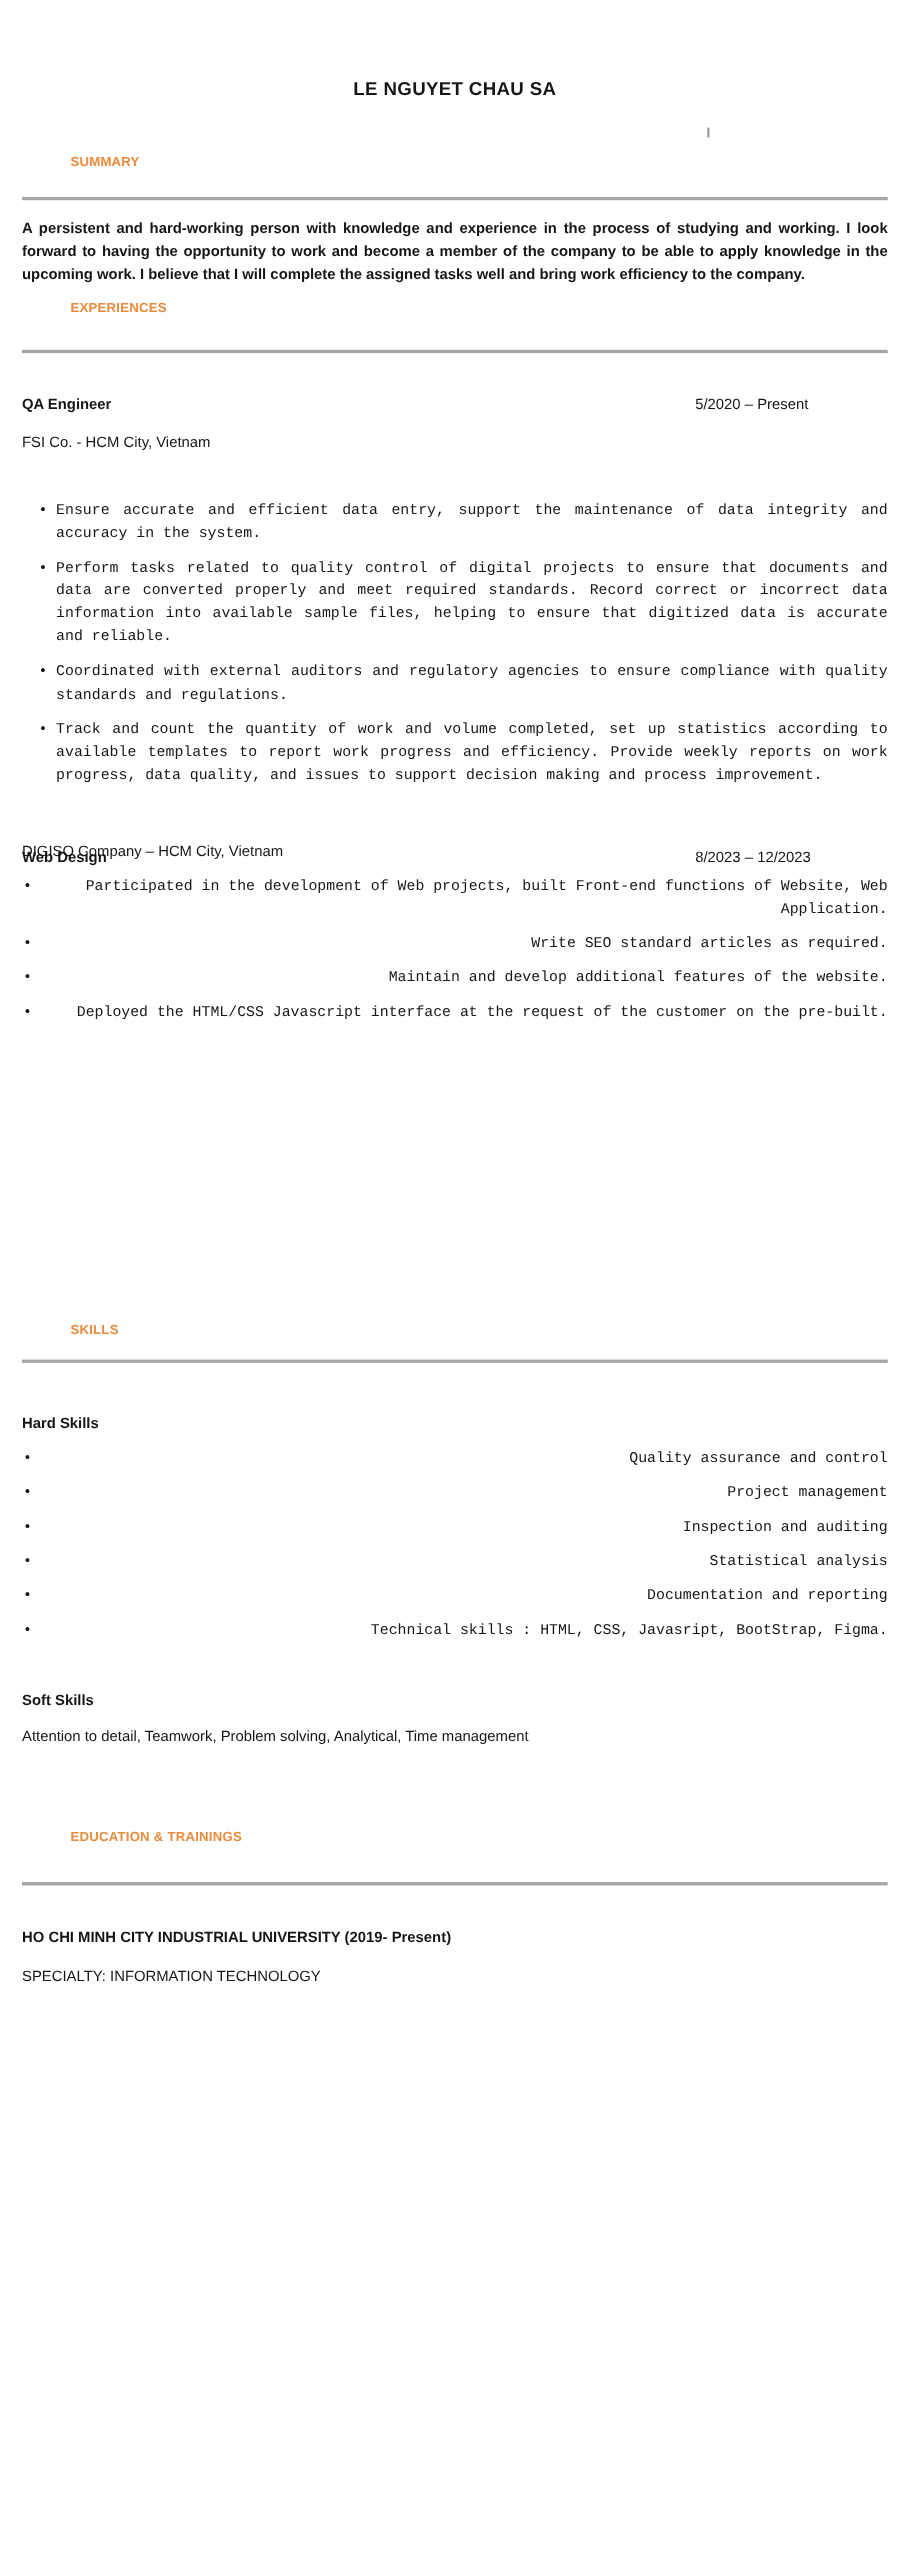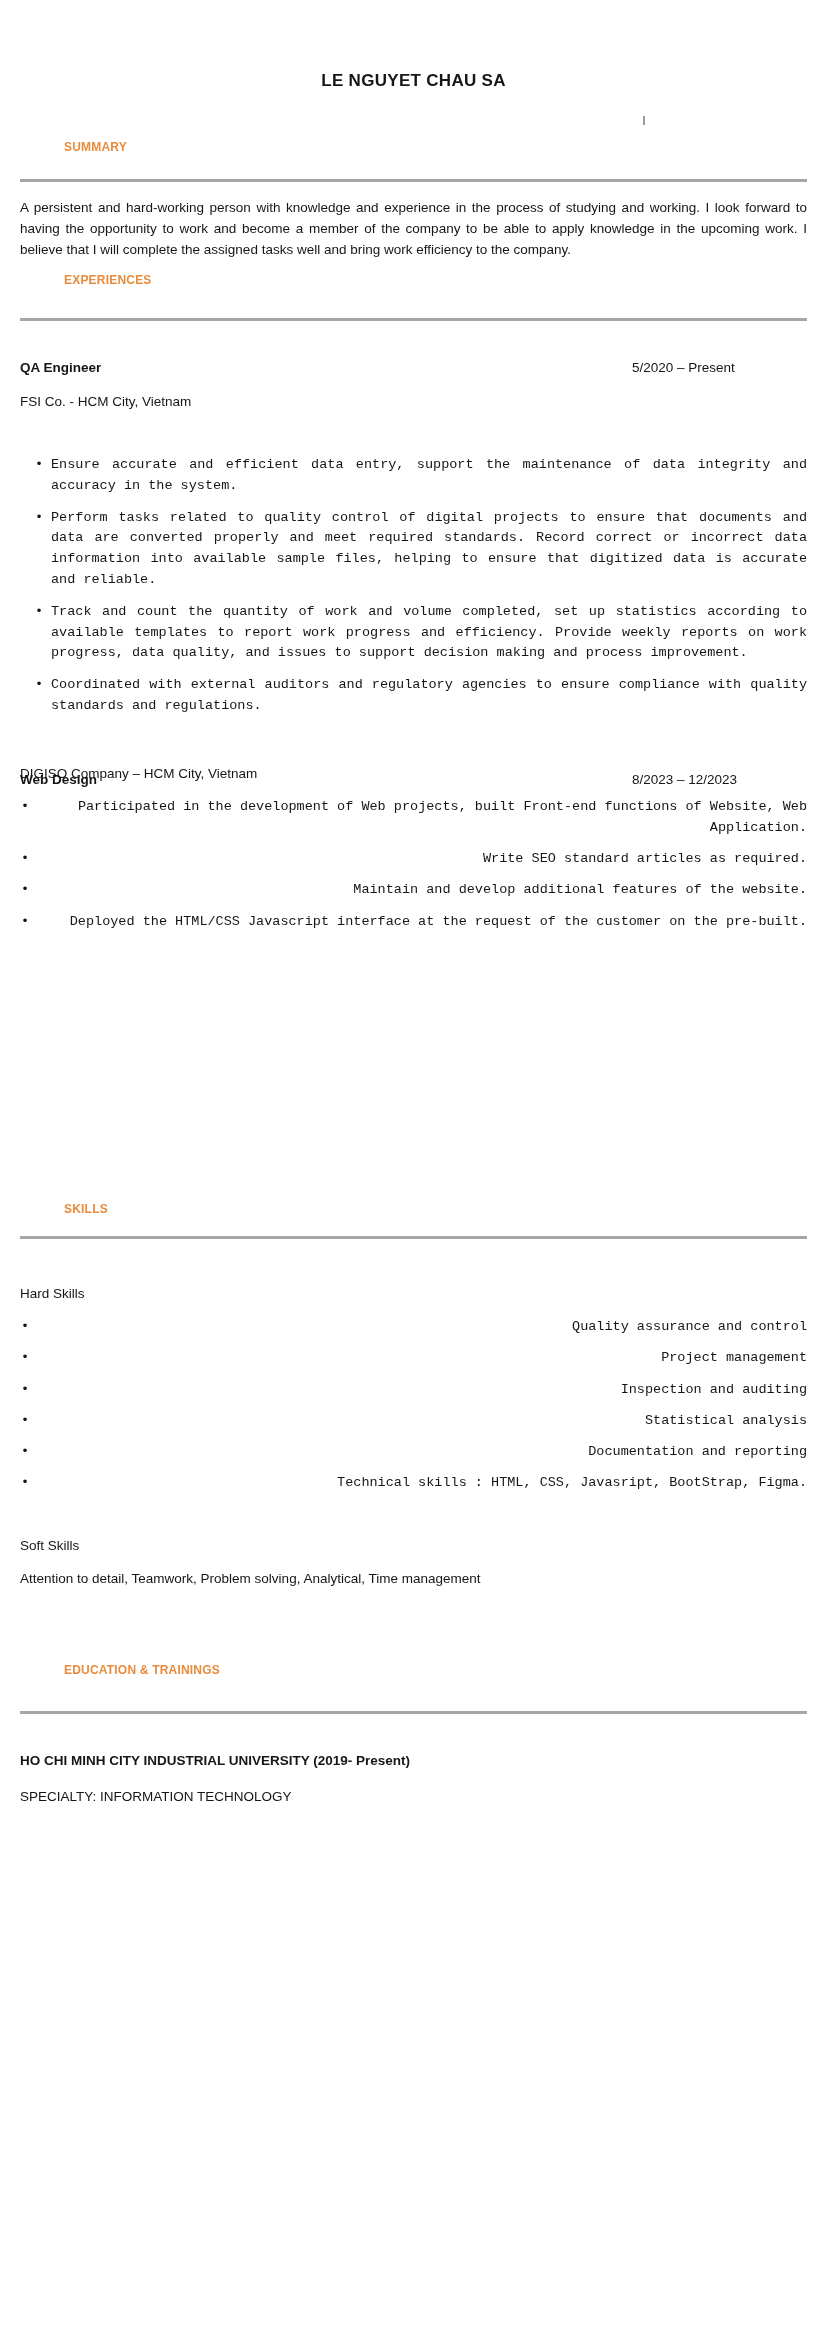--- a/index.html
+++ b/index.html
@@ -43,21 +43,21 @@
     letter-spacing:0.2px;
     margin-left:44px;
   }
   .rule{
     height:3px;
     background:var(--rule);
   }
   .body-text{
     line-height:20.8px;
   }
-  .justify{text-align:justify;}
+  .justify{text-align:justify;font-weight:bold;}
   .job-row{height:20px;}
   .job-role{font-weight:bold;display:inline-block;}
   .job-dates{position:absolute;left:612px;top:0;font-weight:normal;white-space:nowrap;}
   ul.bullets{list-style:none;}
   ul.bullets li{
     position:relative;
     line-height:20.8px;
     font-family:Liberation Mono, monospace;
   }
   ul.bullets-wide li{            
@@ -75,21 +75,21 @@
     padding-left:18px;
     margin-bottom:10.5px;
     text-align:right;
   }
   ul.bullets-narrow li::before{
     content:"\2022";
     position:absolute;
     left:1px;
     top:0;
   }
-  .subhead{font-weight:normal;}
+  .subhead{font-weight:bold;}
   .bold{font-weight:bold;}
 </style>
 </head>
 <body>
 
 <div class="page">
 
   <div class="abs name">LE NGUYET CHAU SA</div>
 
   <div class="cursor-mark"></div>
@@ -102,22 +102,22 @@
   <div class="abs rule" style="top:318px"></div>
 
   <div class="abs job-row" style="top:360px">
     <span class="job-role">QA Engineer</span>
     <span class="job-dates">5/2020 – Present</span>
   </div>
   <div class="abs body-text" style="top:392px">FSI Co. - HCM City, Vietnam</div>
   <ul class="abs bullets bullets-wide" style="top:455px">
     <li>Ensure accurate and efficient data entry, support the maintenance of data integrity and accuracy in the system.</li>
     <li>Perform tasks related to quality control of digital projects to ensure that documents and data are converted properly and meet required standards. Record correct or incorrect data information into available sample files, helping to ensure that digitized data is accurate and reliable.</li>
+    <li>Coordinated with external auditors and regulatory agencies to ensure compliance with quality standards and regulations.</li>
     <li>Track and count the quantity of work and volume completed, set up statistics according to available templates to report work progress and efficiency. Provide weekly reports on work progress, data quality, and issues to support decision making and process improvement.</li>
-    <li>Coordinated with external auditors and regulatory agencies to ensure compliance with quality standards and regulations.</li>
   </ul>
 
   <div class="abs job-row" style="top:772px">
     <span class="job-role">Web Design</span>
     <span class="job-dates">8/2023 – 12/2023</span>
   </div>
   <div class="abs body-text" style="top:764px">DIGISO Company – HCM City, Vietnam</div>
   <ul class="abs bullets bullets-narrow" style="top:797px">
     <li>Participated in the development of Web projects, built Front-end functions of Website, Web Application.</li>
     <li>Write SEO standard articles as required.</li>

